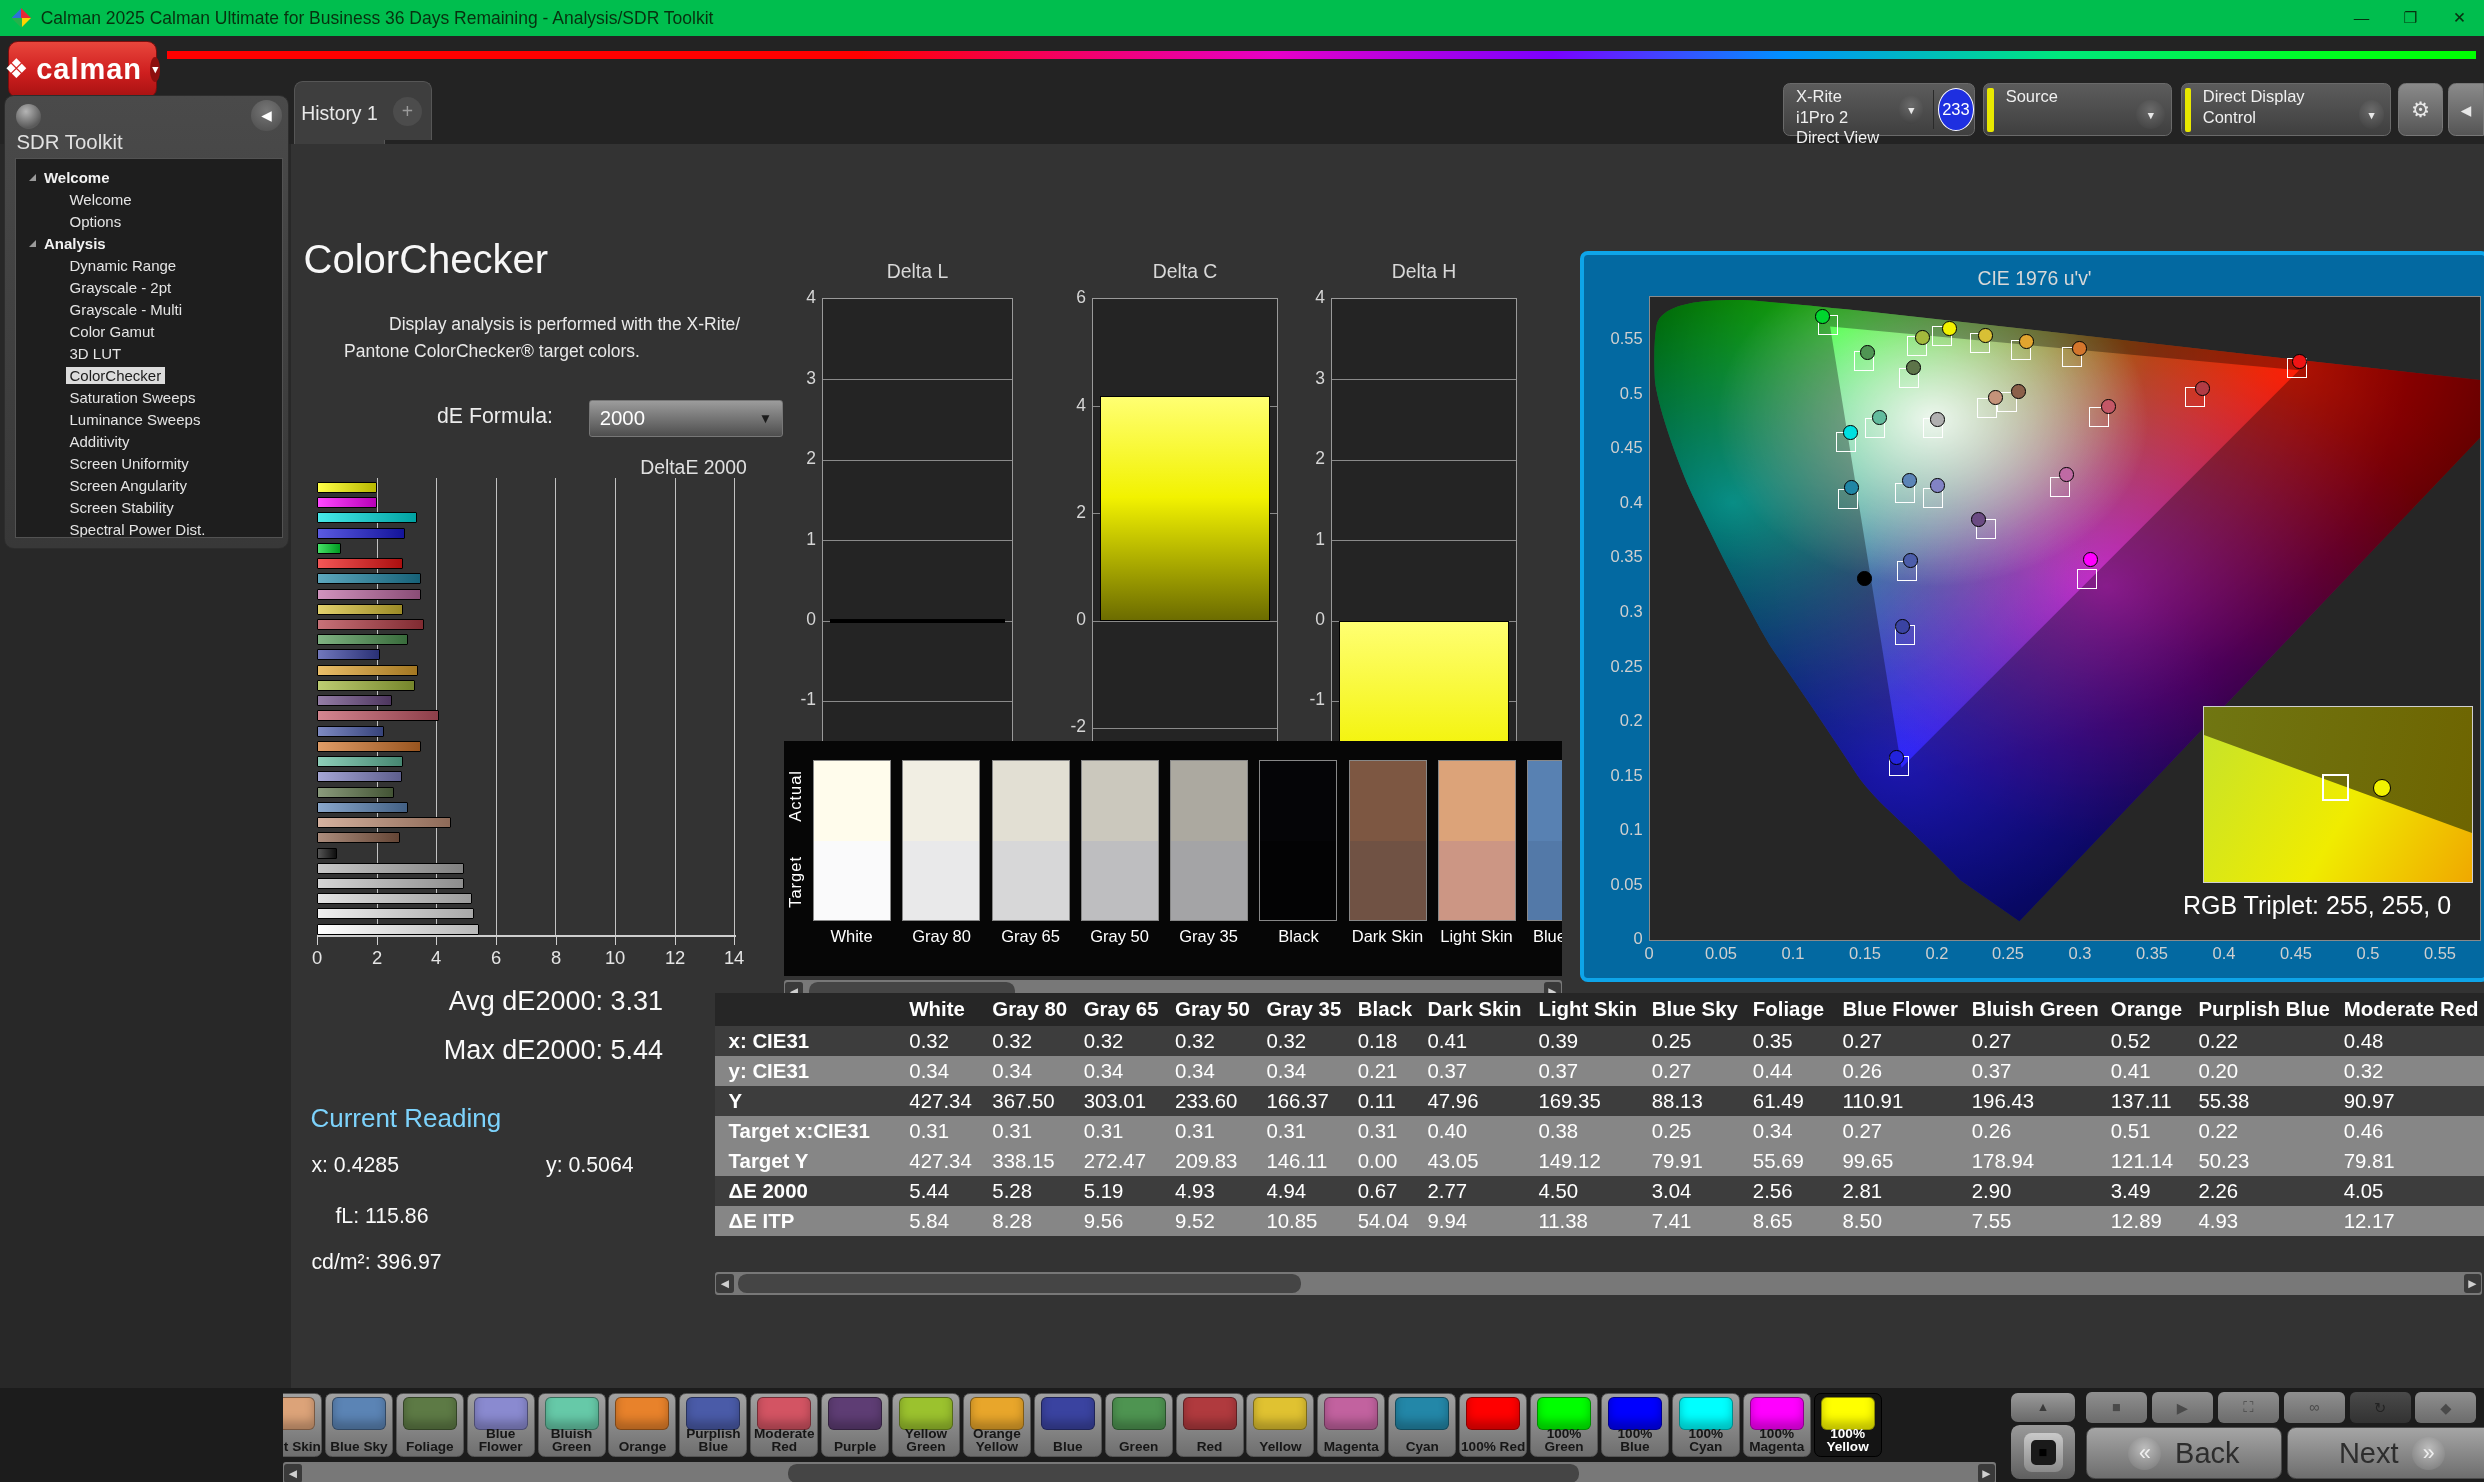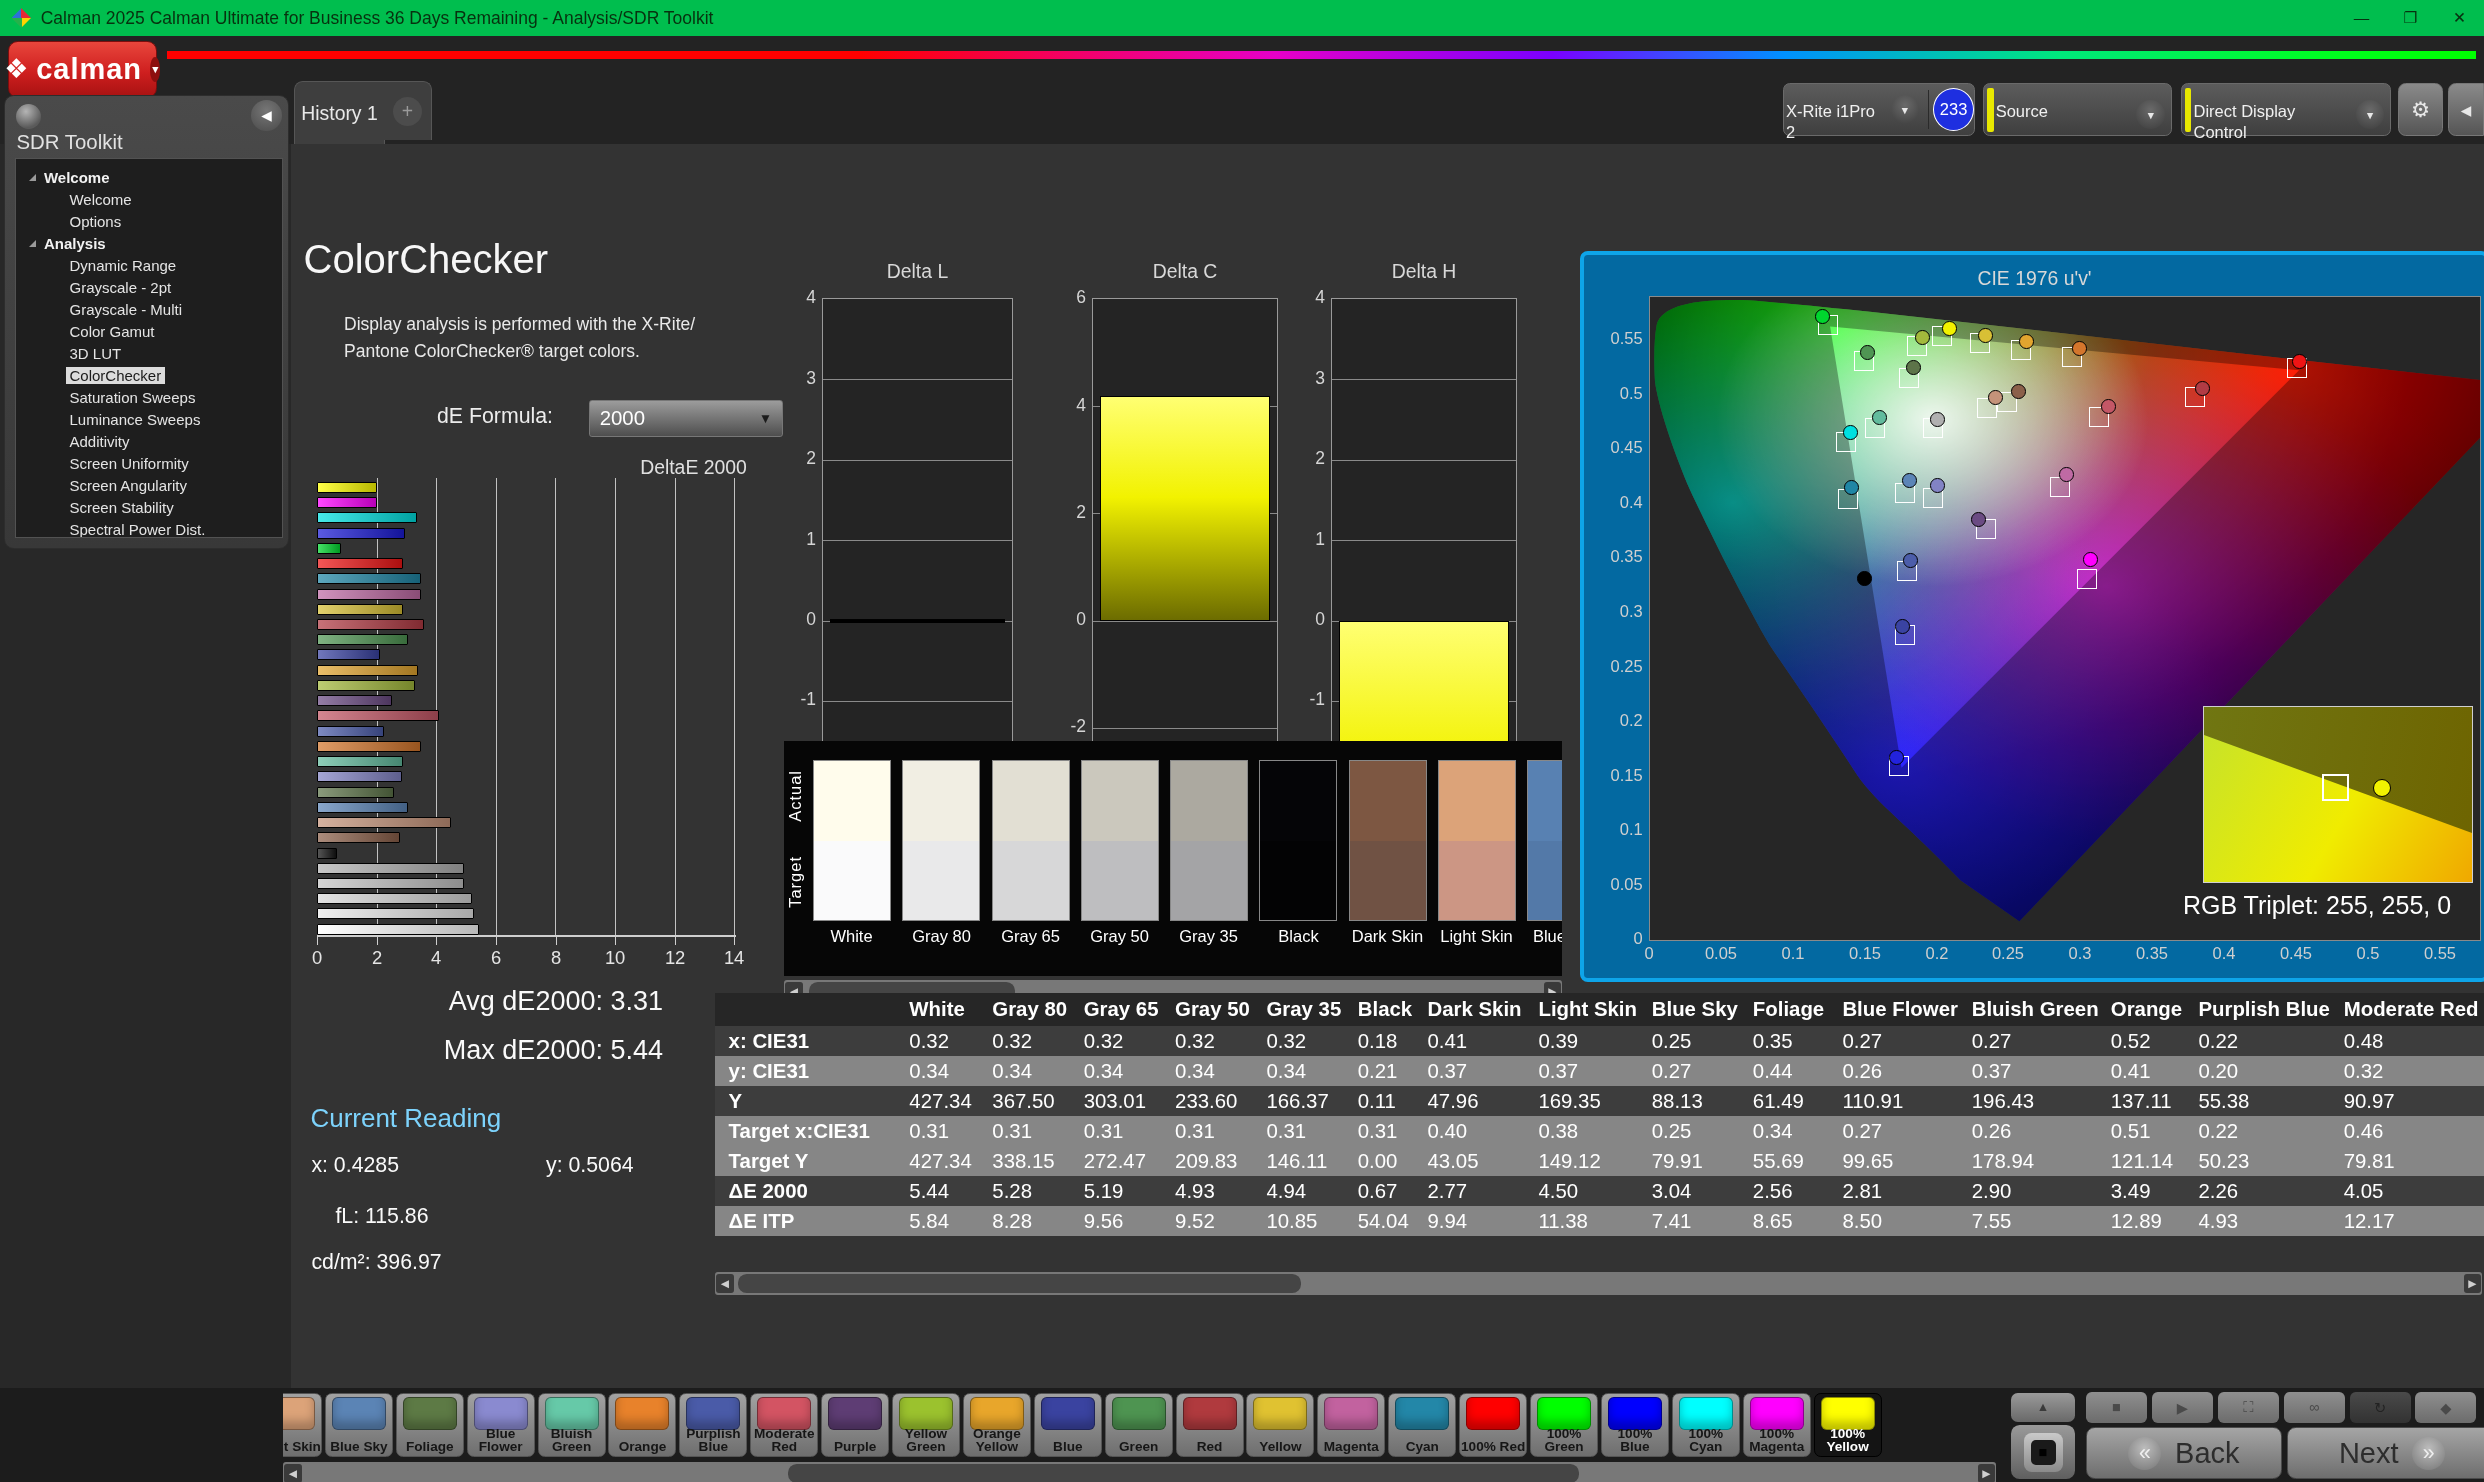--- a/index.html
+++ b/index.html
@@ -29,21 +29,21 @@
   #history-tab{left:294px;top:45px;width:89px;height:63px;background:#3e3e3e;
      border:1px solid #565656;border-bottom:none;border-radius:8.7px 0 0 0;display:flex;
      align-items:center;justify-content:center;font-size:19.4px;color:#e8e8e8;}
   #tab-plus{left:384px;top:45px;width:47px;height:58px;background:#3e3e3e;border:1px solid #565656;
      border-left:none;border-bottom:none;border-radius:0 8.7px 0 0;display:flex;align-items:center;justify-content:center;}
   #tab-plus .circ{width:29px;height:29px;border-radius:50%;background:#4c4c4c;color:#9a9a9a;
      display:flex;align-items:center;justify-content:center;font-size:19.4px;}
   .topdrop{top:47px;height:53px;border-radius:6.8px;background:linear-gradient(180deg,#5c5c5c,#3f3f3f);
      border:1px solid #6a6a6a;display:flex;align-items:center;box-sizing:border-box;}
   .topdrop .ybar{width:6.8px;height:44px;margin-left:2.9px;background:#e8e800;border-radius:1.9px;}
-  .topdrop .lbl{color:#f0f0f0;font-size:16.5px;line-height:1.25;padding:0 2px;align-self:flex-start;margin-top:17px;}
+  .topdrop .lbl{color:#f0f0f0;font-size:16.5px;line-height:1.25;padding:0 12px;align-self:flex-start;margin-top:2px;}
   .ddarrow{width:29px;height:29px;border-radius:50%;background:radial-gradient(circle at 50% 35%,#6a6a6a,#3c3c3c);
      color:#e8e8e8;font-size:10.7px;display:flex;align-items:center;justify-content:center;margin:0 5.8px;}
   #meter-box{left:1783px;width:192px;}
   #meter-box .sep{width:1px;height:39px;background:#2a2a2a;margin:0 3.9px;}
   #meter-badge{width:41px;height:41px;border-radius:50%;background:#1e2fe0;border:1.9px solid #fff;
      color:#fff;font-size:16.5px;display:flex;align-items:center;justify-content:center;}
   #source-box{left:1983px;width:189px;}
   #ddc-box{left:2181px;width:210px;}
   .sqbtn{top:47px;width:45px;height:53px;border-radius:7.8px;background:linear-gradient(180deg,#8a8a8a,#555);
      border:1px solid #777;display:flex;align-items:center;justify-content:center;color:#e8e8e8;font-size:21.3px;box-sizing:border-box;}
@@ -281,21 +281,21 @@
           <span>Screen Stability</span>
         </div>
         <div class="tree-item">
           <span>Spectral Power Dist.</span>
         </div>
       </div>
   </div>
 
   <div id="content" class="abs">
     <div id="page-title" class="abs">ColorChecker</div>
-    <div class="abs desc-line" style="top:170px;">Display analysis is performed with the X-Rite/</div>
+    <div class="abs desc-line" style="top:170px;margin-left:45px;">Display analysis is performed with the X-Rite/</div>
     <div class="abs desc-line" style="top:197px;">Pantone ColorChecker® target colors.</div>
     <div id="formula-label" class="abs">dE Formula:</div>
     <div id="formula-dd" class="abs">
       <span class="val">2000</span>
       <span class="arr">▼</span>
     </div>
 
     <div id="de-title" class="abs">DeltaE 2000</div>
     <div id="de-plot" class="abs">
         <div class="de-grid" style="left: 60px;"></div>

